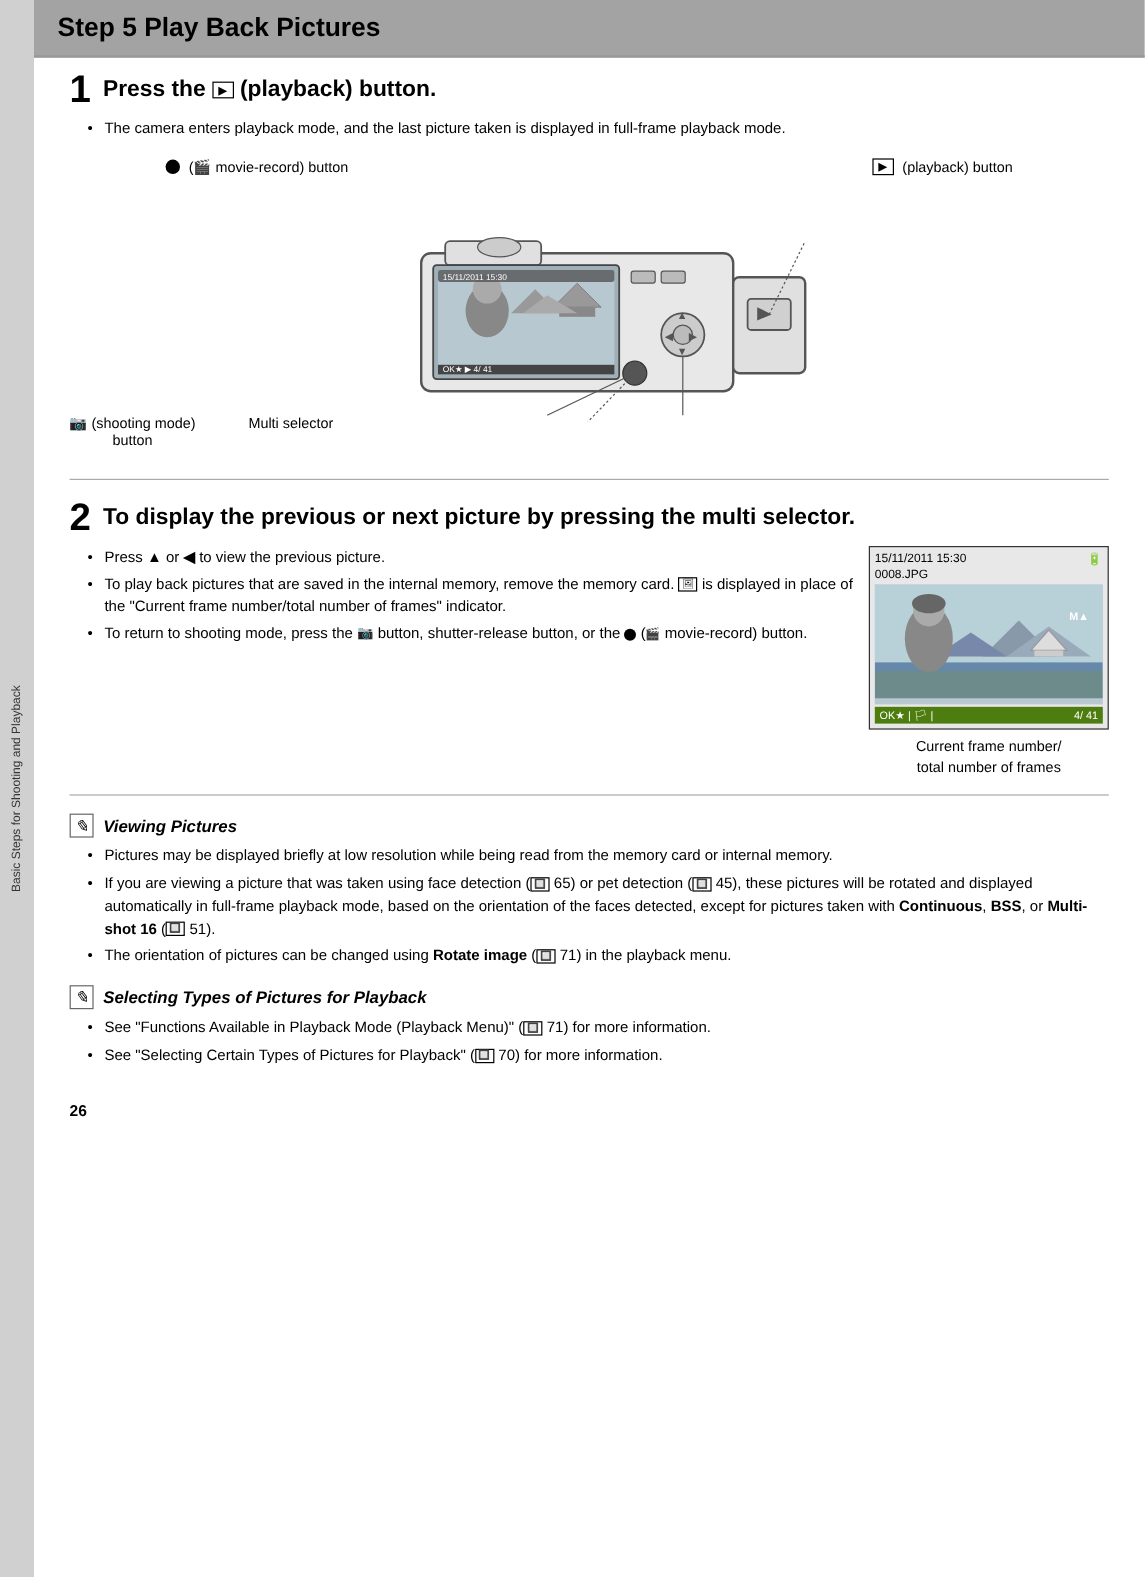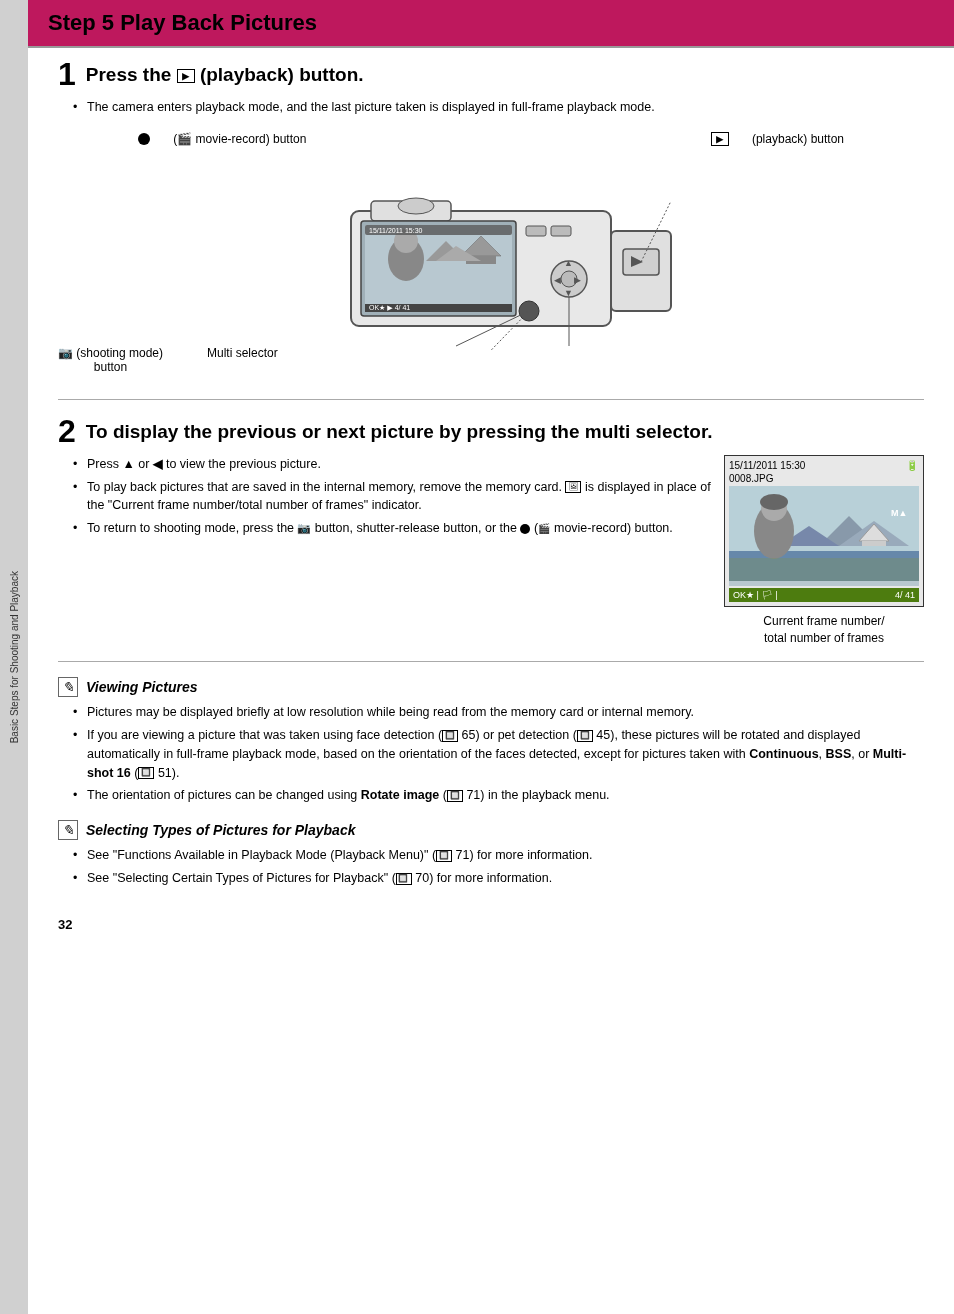--- a/index.html
+++ b/index.html
@@ -33,21 +33,21 @@
     }
 
     
     .main-content {
       margin-left: 28px;
       padding: 0;
     }
 
     
     .page-header {
-      background: #be185d;
+      background: #a3a3a3;
       padding: 10px 20px 10px 20px;
       border-bottom: 2px solid #999;
     }
     .page-header h1 {
       font-size: 22px;
       font-weight: bold;
       color: #000;
     }
 
     
@@ -108,21 +108,21 @@
     .diagram-container {
       text-align: center;
       margin: 15px 0 10px 0;
       position: relative;
     }
 
     .diagram-label {
       font-size: 12px;
       display: flex;
       align-items: center;
-      gap: 20px;
+      gap: 4px;
     }
 
     
     .camera-svg-container {
       display: flex;
       justify-content: center;
     }
 
     .bottom-label {
       font-size: 12px;
@@ -438,15 +438,15 @@
         <span class="note-title">Selecting Types of Pictures for Playback</span>
       </div>
       <ul class="bullet-list note-content">
         <li>See "Functions Available in Playback Mode (Playback Menu)" (<span class="ref-box">🔲</span> 71) for more information.</li>
         <li>See "Selecting Certain Types of Pictures for Playback" (<span class="ref-box">🔲</span> 70) for more information.</li>
       </ul>
     </div>
 
   </div>
 
-  <div style="padding: 5px 30px 10px 30px; font-weight:bold; font-size:13px;">32</div>
+  <div style="padding: 5px 30px 10px 30px; font-weight:bold; font-size:13px;">26</div>
 
 </div>
 
 </body></html>

